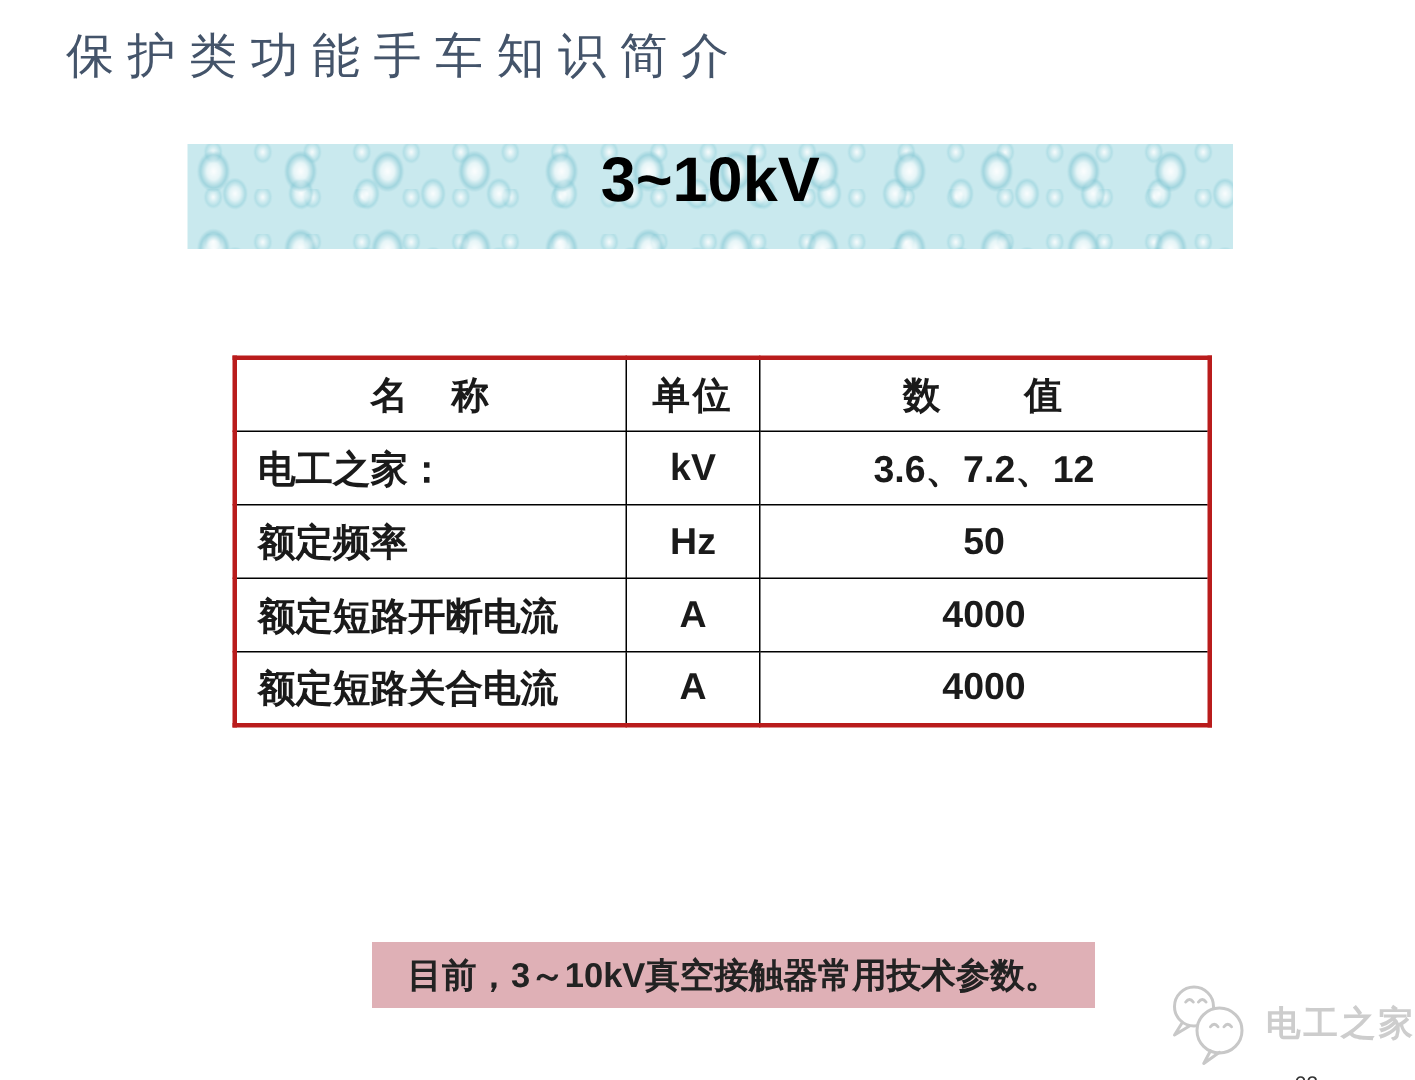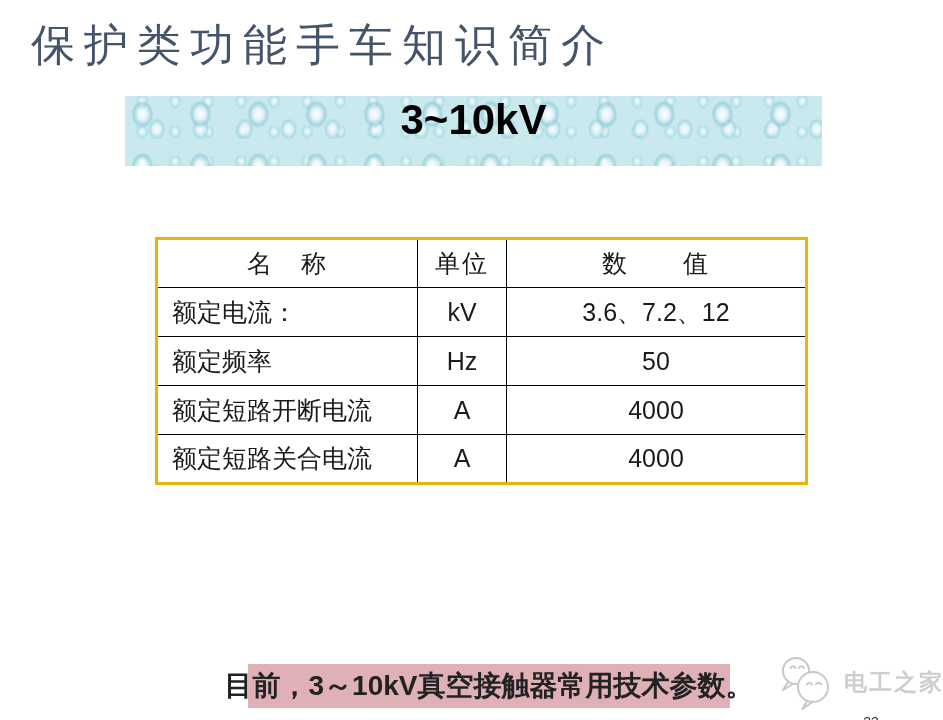--- a/index.html
+++ b/index.html
@@ -10,24 +10,24 @@
     position: relative;
     width: 943px;
     height: 720px;
     background: #ffffff;
     overflow: hidden;
   }
 
   
   .slide-title {
     position: absolute;
-    left: 31px;
+    left: 44px;
     top: 16px;
     font-family: Liberation Sans, sans-serif;
-    font-size: 44px;
+    font-size: 32px;
     letter-spacing: 9px;
     color: #44546a;
     white-space: nowrap;
   }
 
   
   .banner {
     position: absolute;
     left: 125px;
     top: 96px;
@@ -67,39 +67,39 @@
     table-layout: fixed;
     background: #ffffff;
   }
   .params-table td {
     border: 1px solid #000000;
     height: 49px;
     font-size: 25px;
     color: #1a1a1a;
     vertical-align: middle;
   }
-  .params-table { border: 3px solid #eab308; }
+  .params-table { border: 3px solid #b91c1c; font-weight: bold; }
   .params-table td.col-name  { width: 261px; text-align: left; padding-left: 14px; }
   .params-table td.col-unit  { width: 89px;  text-align: center; }
   .params-table td.col-value { width: 300px; text-align: center; }
   .params-table tr.header-row td { text-align: center; padding-left: 0; letter-spacing: 2px; }
   .latin { font-family: "Liberation Sans", sans-serif; font-size: 28px; }
 
   
   .caption-bar {
     position: absolute;
     left: 248px;
-    top: 664px;
+    top: 628px;
     width: 482px;
     height: 44px;
     background: #dfb0b6;
     display: flex;
     align-items: center;
     justify-content: center;
-    font-size: 28px;
+    font-size: 23px;
     font-weight: bold;
     color: #222222;
     white-space: nowrap;
   }
 
   
   .watermark {
     position: absolute;
     left: 776px;
     top: 655px;
@@ -140,21 +140,21 @@
   </div>
 
   <table class="params-table">
     <tbody>
       <tr class="header-row">
         <td class="col-name">名　称</td>
         <td class="col-unit">单位</td>
         <td class="col-value">数　　值</td>
       </tr>
       <tr>
-        <td class="col-name">额定电流：</td>
+        <td class="col-name">电工之家：</td>
         <td class="col-unit latin">kV</td>
         <td class="col-value latin">3.6、7.2、12</td>
       </tr>
       <tr>
         <td class="col-name">额定频率</td>
         <td class="col-unit latin">Hz</td>
         <td class="col-value latin">50</td>
       </tr>
       <tr>
         <td class="col-name">额定短路开断电流</td>

